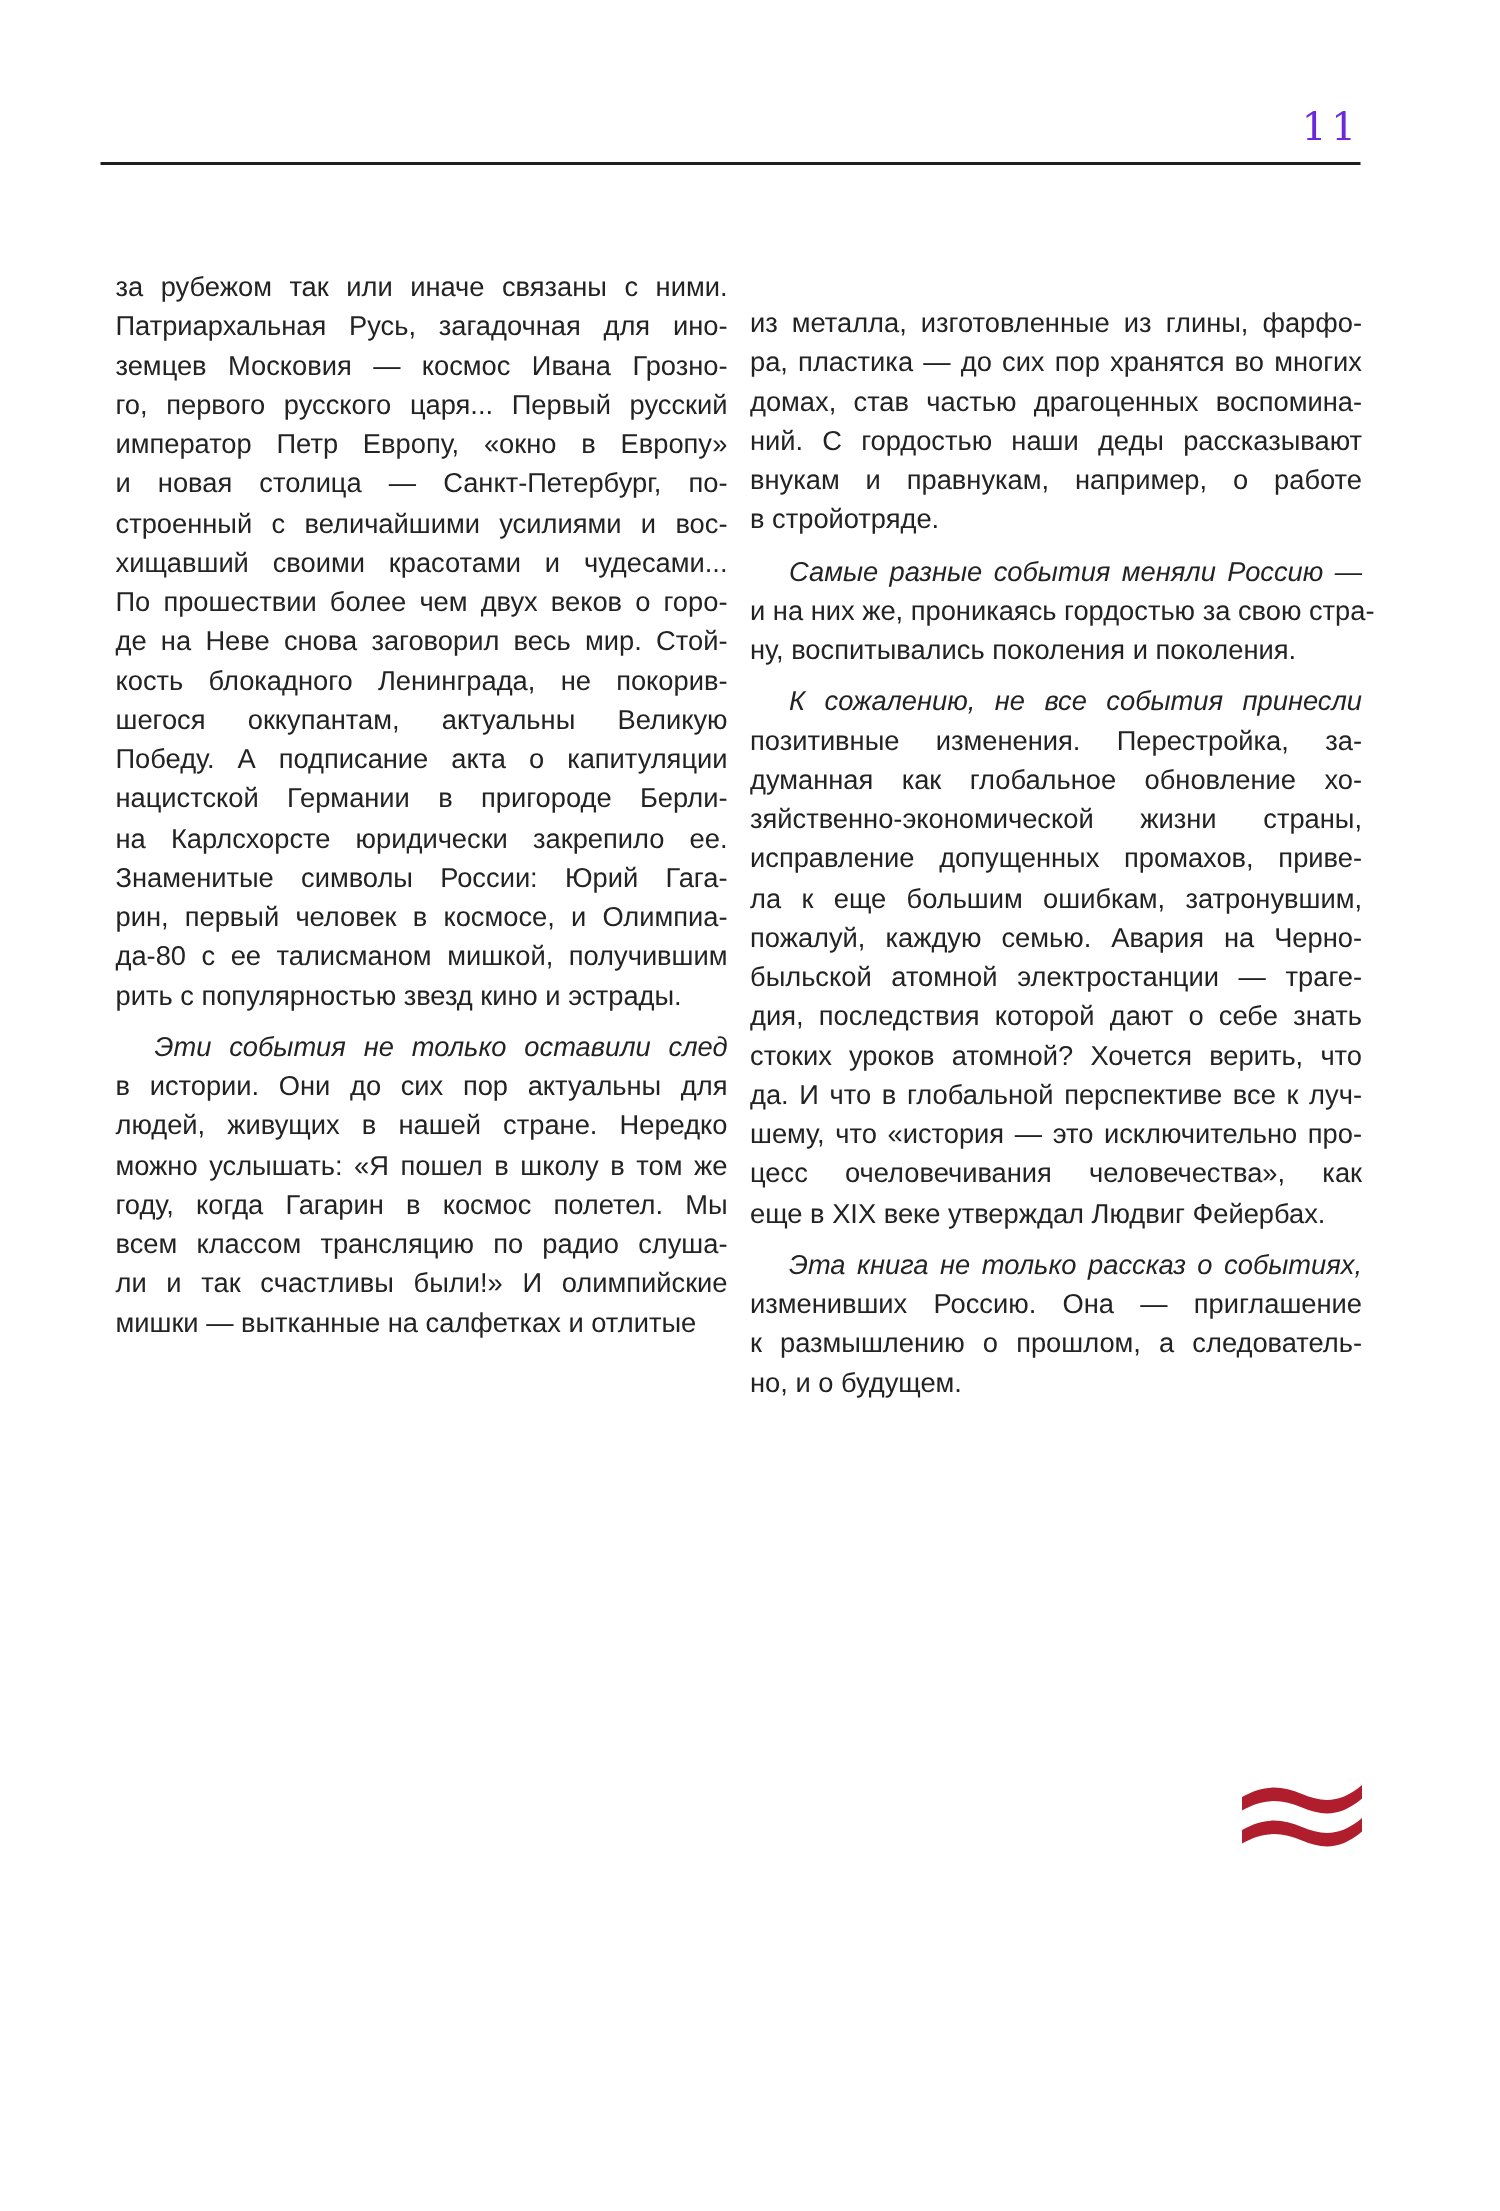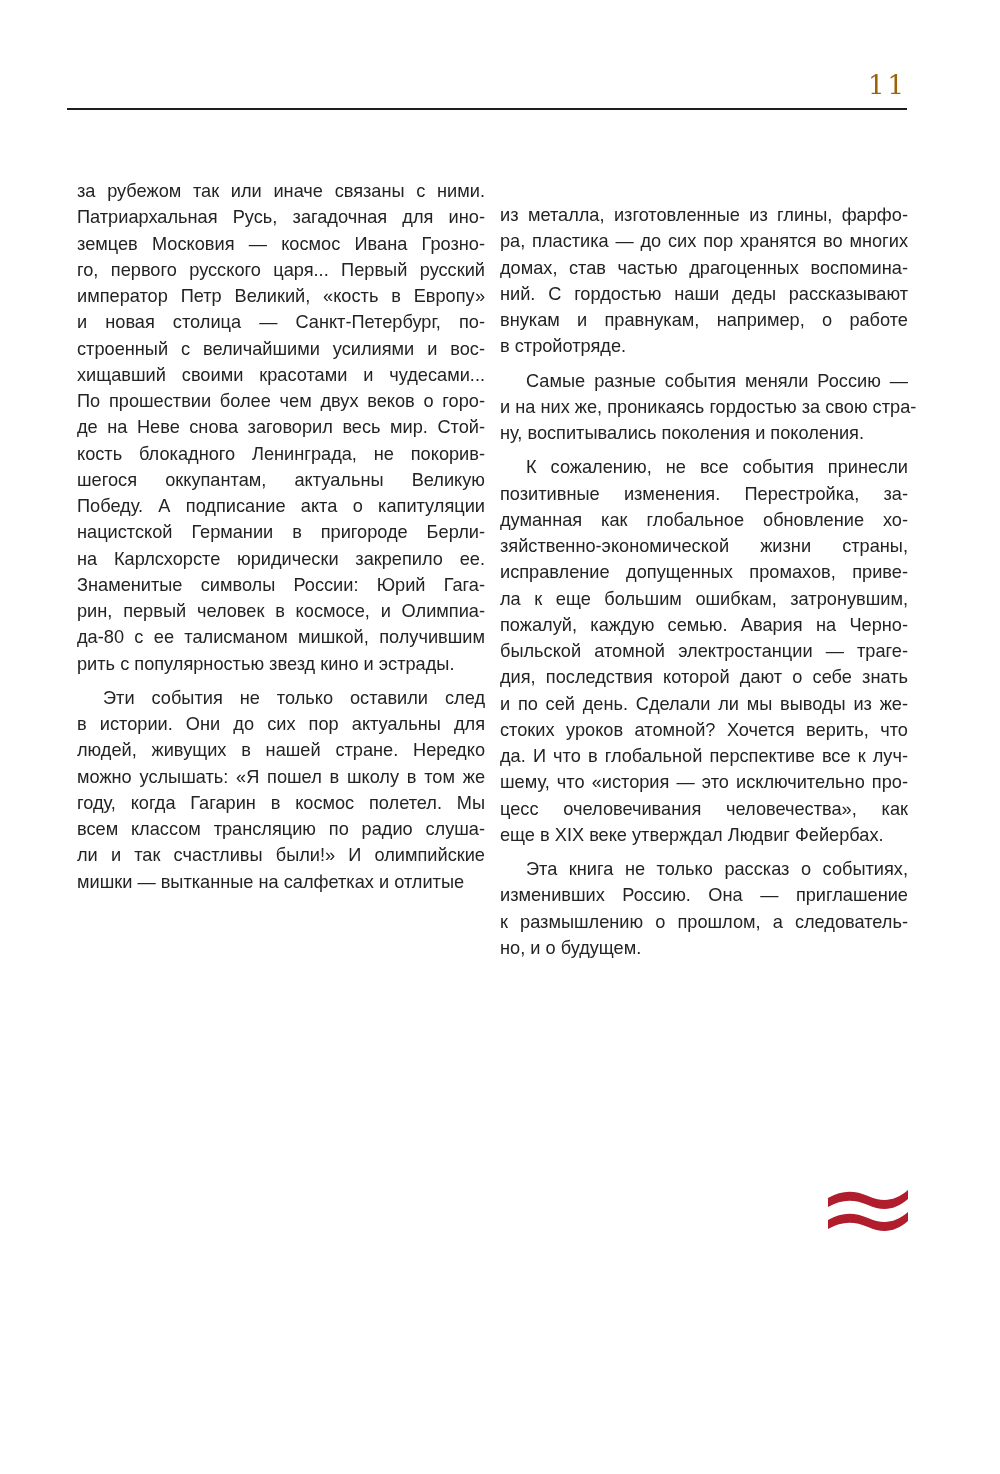--- a/index.html
+++ b/index.html
@@ -15,21 +15,21 @@
       font-family: "Liberation Sans", "DejaVu Sans", sans-serif;
       color: #232323;
     }
     .page-number {
       position: absolute;
       top: 72px;
       right: 93px;
       font-family: "DejaVu Serif", "Liberation Serif", serif;
       font-size: 26px;
       letter-spacing: 3px;
-      color: #a16207;
+      color: #6d28d9;
       line-height: 1;
       margin-left: 20px;
     }
     .header-rule {
       position: absolute;
       top: 108px;
       left: 67px;
       width: 840px;
       height: 2px;
       background: #1e1e1e;
@@ -51,20 +51,21 @@
       text-align-last: justify;
       white-space: nowrap;
       height: 26.25px;
       overflow: visible;
     }
     .line.last {
       text-align-last: left;
     }
     .line.indent {
       padding-left: 26px;
+      font-style: italic;
     }
     .para { margin: 0; padding: 0; }
     .para + .para { margin-top: 8px; }
     .waves {
       position: absolute;
       left: 826px;
       top: 1186px;
       width: 84px;
       height: 50px;
     }
@@ -74,21 +75,21 @@
 
 <div class="page-number">11</div>
 <div class="header-rule"></div>
 
 <div class="column col-left">
     <div class="para">
       <span class="line">за рубежом так или иначе связаны с ними.</span>
       <span class="line">Патриархальная Русь, загадочная для ино-</span>
       <span class="line">земцев Московия — космос Ивана Грозно-</span>
       <span class="line">го, первого русского царя... Первый русский</span>
-      <span class="line">император Петр Великий, «кость в Европу»</span>
+      <span class="line">император Петр Европу, «окно в Европу»</span>
       <span class="line">и новая столица — Санкт-Петербург, по-</span>
       <span class="line">строенный с величайшими усилиями и вос-</span>
       <span class="line">хищавший своими красотами и чудесами...</span>
       <span class="line">По прошествии более чем двух веков о горо-</span>
       <span class="line">де на Неве снова заговорил весь мир. Стой-</span>
       <span class="line">кость блокадного Ленинграда, не покорив-</span>
       <span class="line">шегося оккупантам, актуальны Великую</span>
       <span class="line">Победу. А подписание акта о капитуляции</span>
       <span class="line">нацистской Германии в пригороде Берли-</span>
       <span class="line">на Карлсхорсте юридически закрепило ее.</span>
@@ -125,21 +126,20 @@
     <div class="para">
       <span class="line indent">К сожалению, не все события принесли</span>
       <span class="line">позитивные изменения. Перестройка, за-</span>
       <span class="line">думанная как глобальное обновление хо-</span>
       <span class="line">зяйственно-экономической жизни страны,</span>
       <span class="line">исправление допущенных промахов, приве-</span>
       <span class="line">ла к еще большим ошибкам, затронувшим,</span>
       <span class="line">пожалуй, каждую семью. Авария на Черно-</span>
       <span class="line">быльской атомной электростанции — траге-</span>
       <span class="line">дия, последствия которой дают о себе знать</span>
-      <span class="line">и по сей день. Сделали ли мы выводы из же-</span>
       <span class="line">стоких уроков атомной? Хочется верить, что</span>
       <span class="line">да. И что в глобальной перспективе все к луч-</span>
       <span class="line">шему, что «история — это исключительно про-</span>
       <span class="line">цесс очеловечивания человечества», как</span>
       <span class="line last">еще в XIX веке утверждал Людвиг Фейербах.</span>
     </div>
     <div class="para">
       <span class="line indent">Эта книга не только рассказ о событиях,</span>
       <span class="line">изменивших Россию. Она — приглашение</span>
       <span class="line">к размышлению о прошлом, а следователь-</span>

